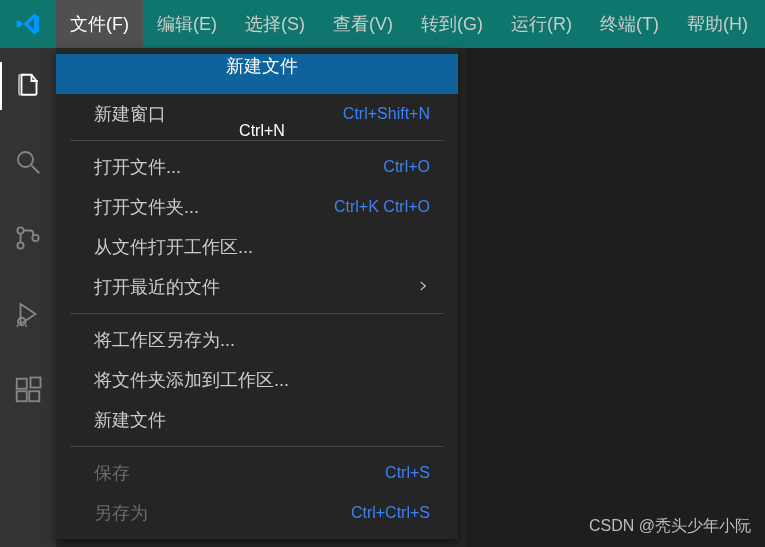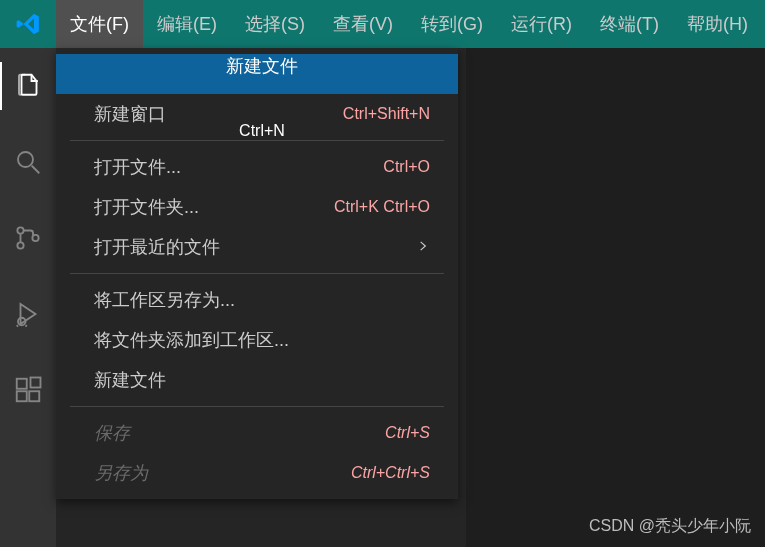--- a/index.html
+++ b/index.html
@@ -108,27 +108,26 @@
       cursor: pointer;
       position: relative;
     }
     .dropdown-item.highlighted {
       background: #0e639c;
       color: #ffffff;
       flex-direction: column;
     }
     .dropdown-item.disabled {
       color: #6b6b6b;
-      font-style: italic;
     }
     .dropdown-item .label {
       flex: 1;
     }
     .dropdown-item .shortcut {
-      color: #fca5a5;
+      color: #3b82f6;
       font-size: 16px;
     }
     .dropdown-item.highlighted .shortcut {
       color: #ffffff;
       margin-top: 44px;
     }
     .dropdown-item .submenu-arrow {
       color: #cccccc;
       font-size: 18px;
     }
@@ -226,20 +225,23 @@
   <div class="dropdown-separator"></div>
   <div class="dropdown-item">
     <span class="label">打开文件...</span>
     <span class="shortcut">Ctrl+O</span>
   </div>
   <div class="dropdown-item">
     <span class="label">打开文件夹...</span>
     <span class="shortcut">Ctrl+K Ctrl+O</span>
   </div>
   <div class="dropdown-item">
+    <span class="label">从文件打开工作区...</span>
+  </div>
+  <div class="dropdown-item">
     <span class="label">打开最近的文件</span>
     <span class="submenu-arrow">
       <svg width="14" height="14" viewBox="0 0 24 24" fill="none" stroke="currentColor" stroke-width="2">
           <path d="M8 5 l8 7 l-8 7"></path>
         </svg>
     </span>
   </div>
   <div class="dropdown-separator"></div>
   <div class="dropdown-item">
     <span class="label">将工作区另存为...</span>

